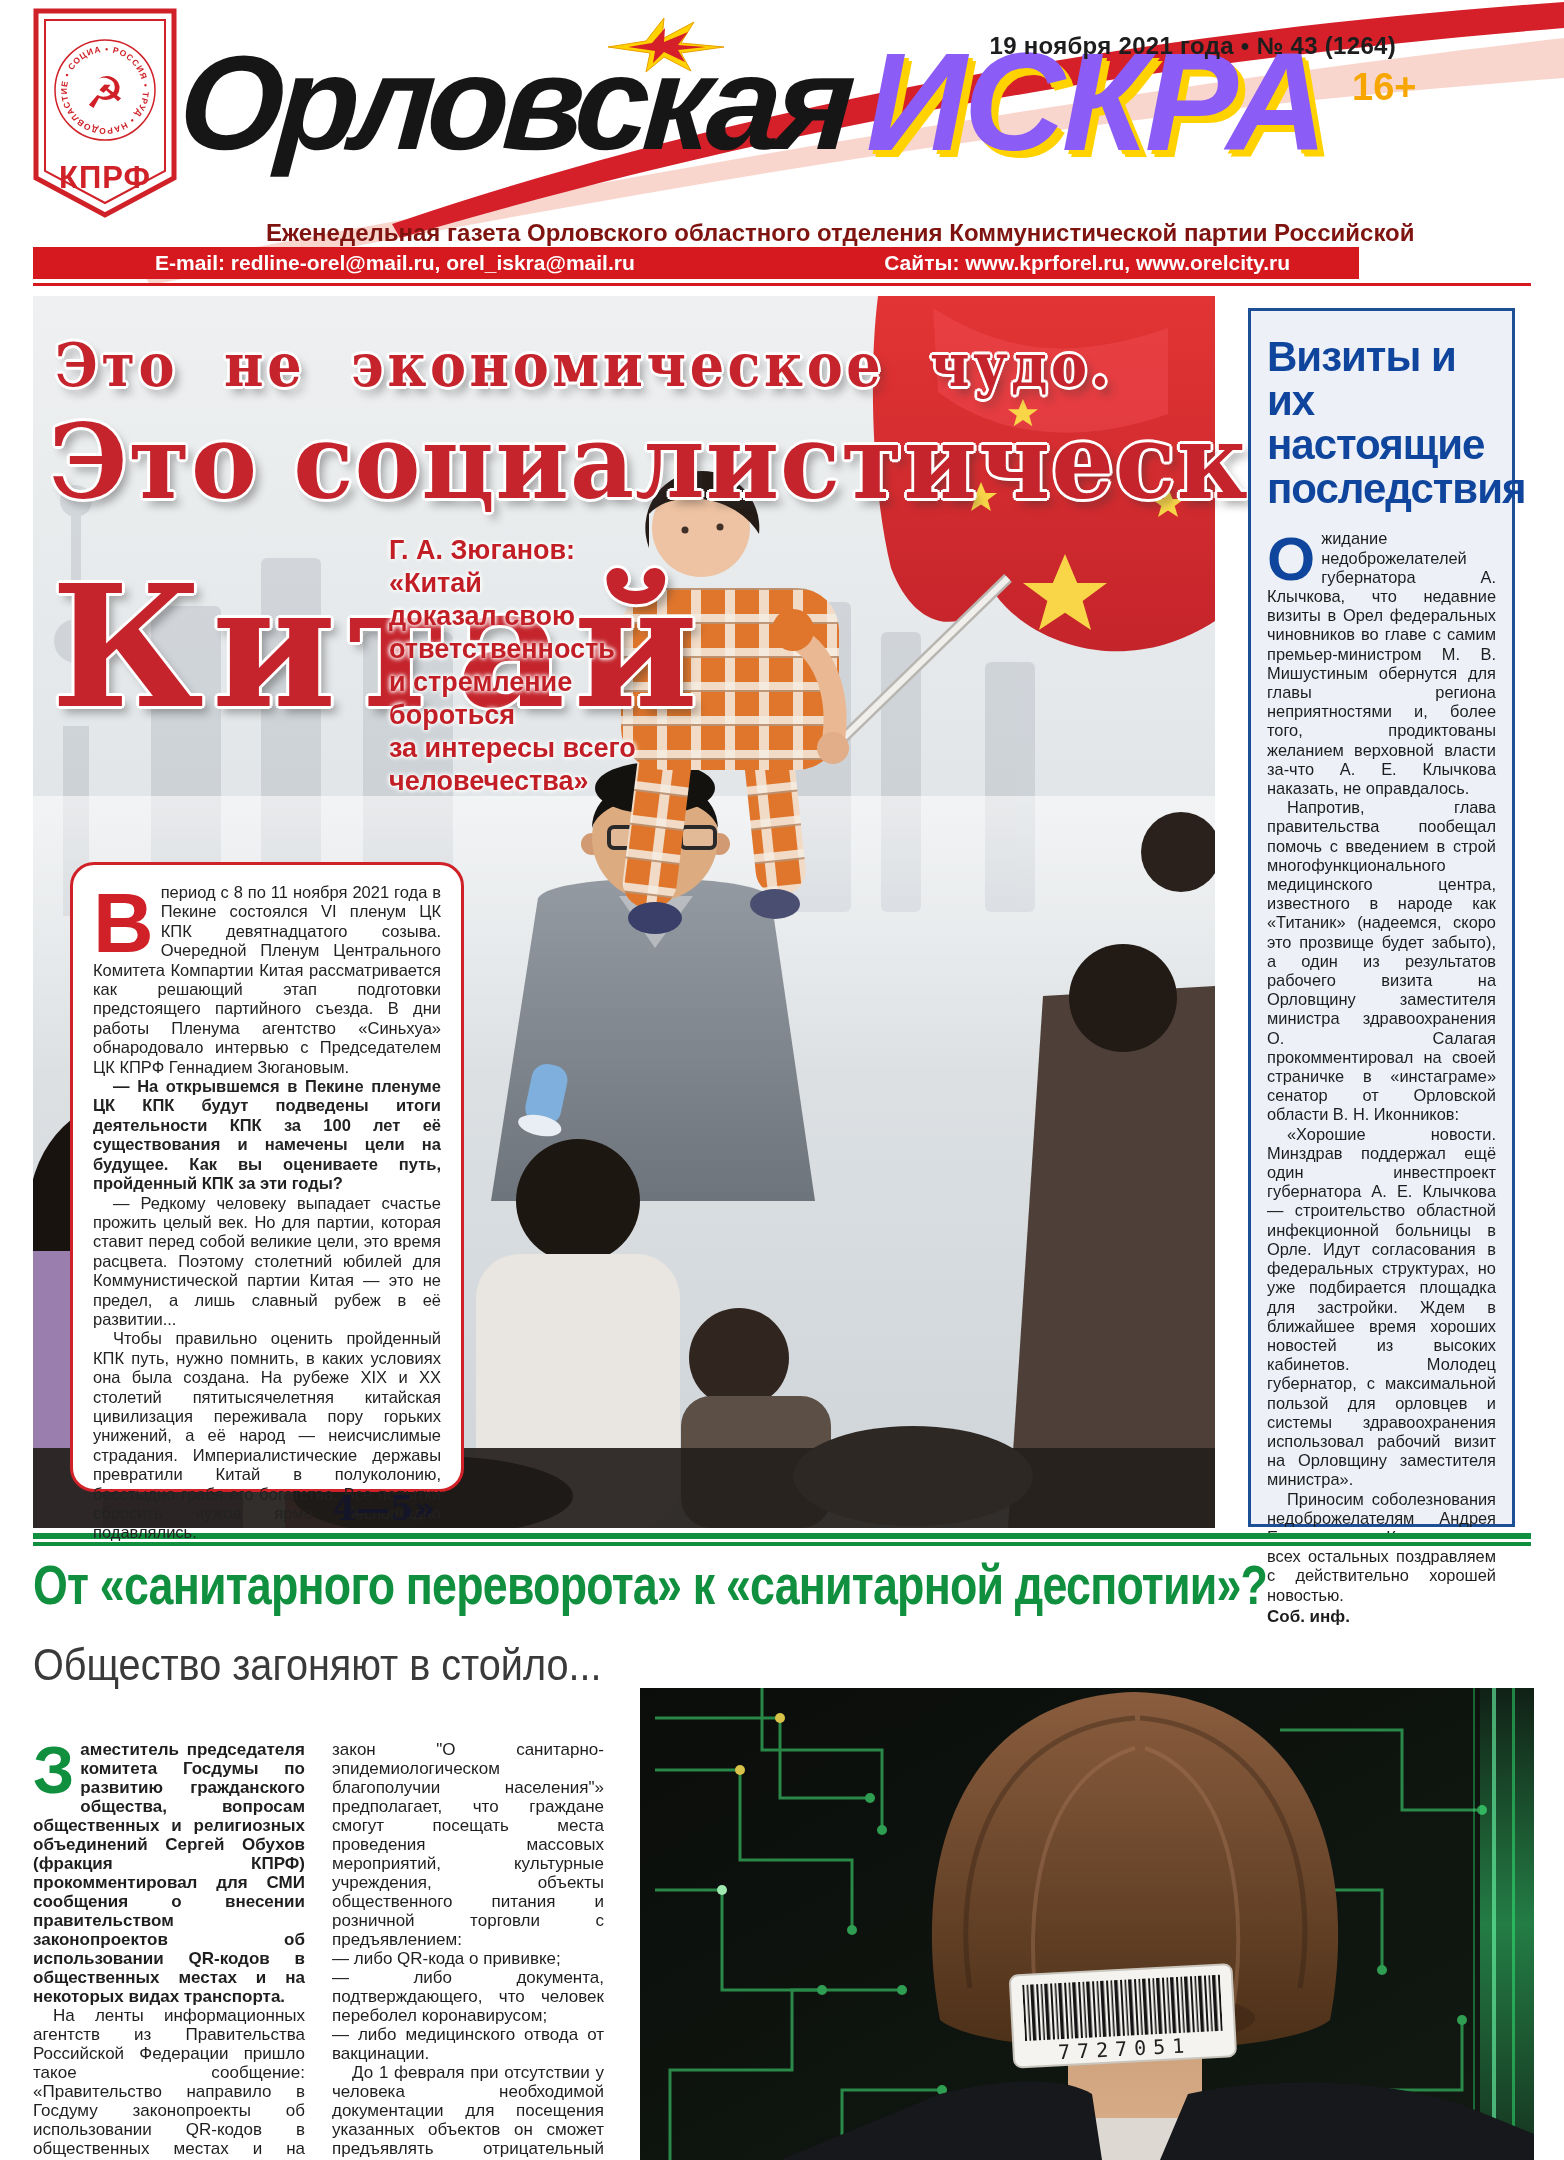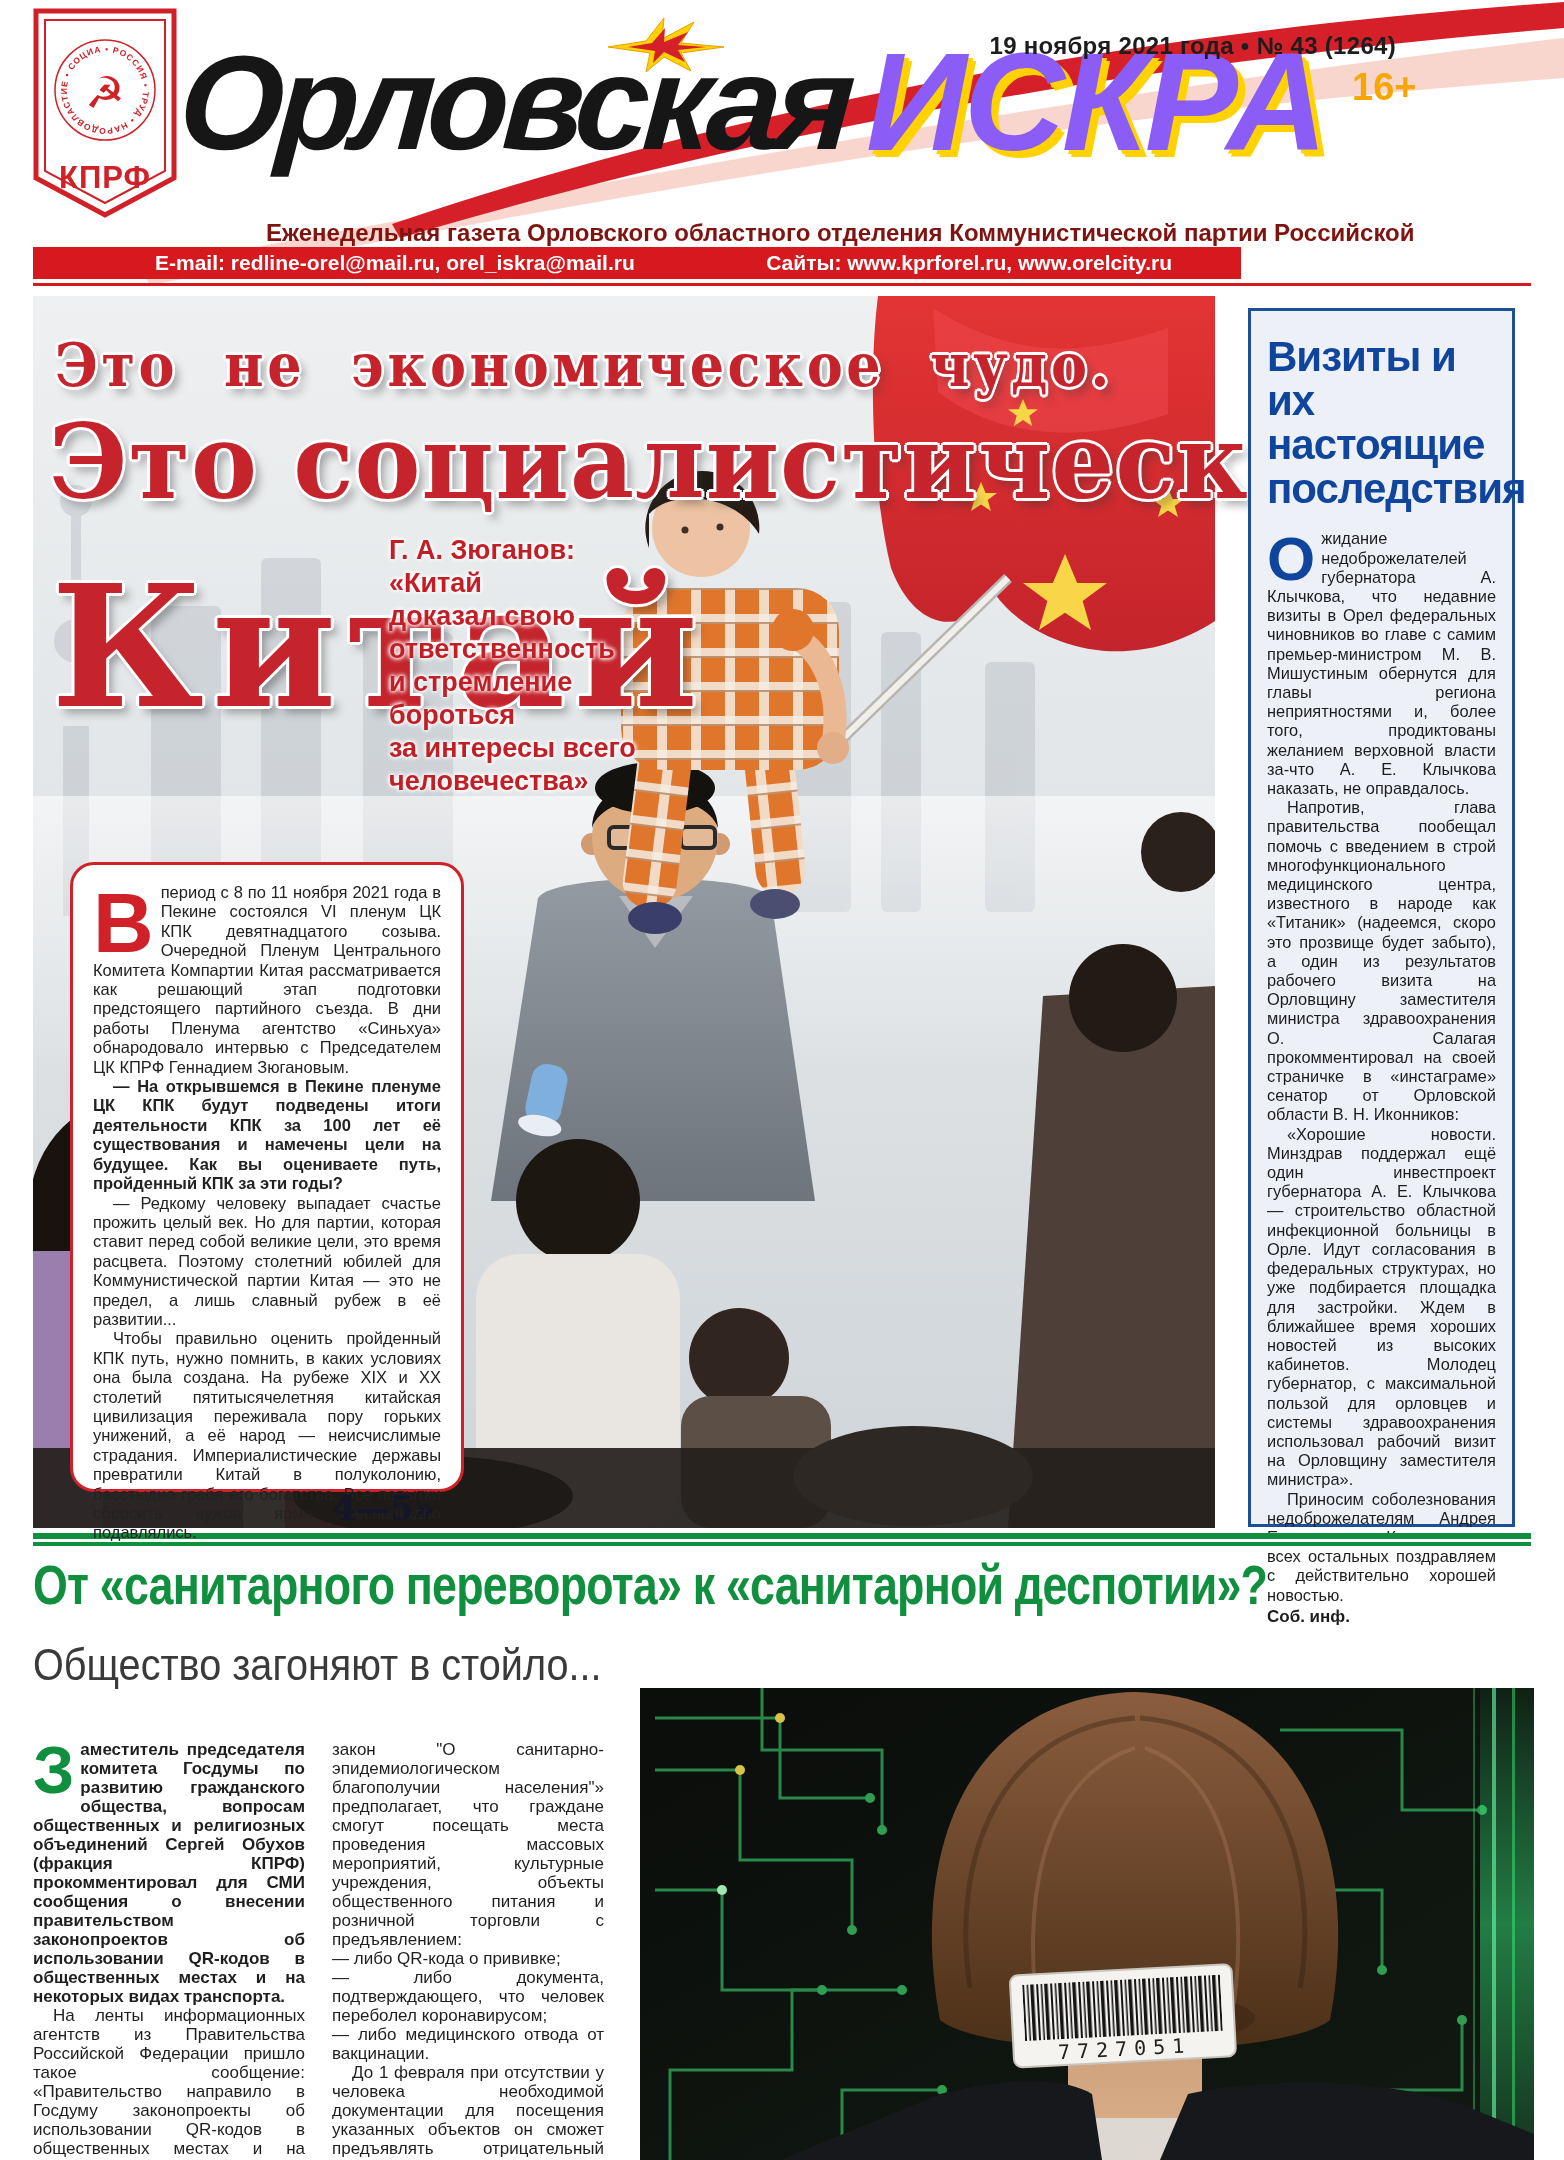--- a/index.html
+++ b/index.html
@@ -14,21 +14,21 @@
   .title-black{position:absolute;left:180px;top:36px;font-size:134px;line-height:1;
                font-weight:bold;font-style:italic;color:#161616;letter-spacing:-6px;
                transform:skewX(-4deg);z-index:2;}
   .title-red{position:absolute;left:866px;top:32px;font-size:140px;line-height:1;
              font-weight:bold;font-style:italic;color:#8b5cf6;letter-spacing:-3px;
              text-shadow:4px 4px 0 #ffd200,7px 7px 0 #ffd200;z-index:3;}
   .age-badge{position:absolute;left:1352px;top:66px;font-size:38px;font-weight:bold;
              color:#f7a600;z-index:4;}
   .subtitle{position:absolute;left:266px;top:219px;width:1280px;font-size:24px;
             font-weight:bold;color:#7e1310;z-index:4;}
-  .contact-bar{position:absolute;left:33px;top:247px;width:1208px;height:32px;
+  .contact-bar{position:absolute;left:33px;top:247px;width:1326px;height:32px;
                background:#d6181f;color:#fff;font-size:21px;font-weight:bold;
                line-height:32px;display:flex;justify-content:space-between;
                padding:0;z-index:4;box-sizing:border-box;}
   .contact-bar .em{margin-left:122px;} .contact-bar .st{margin-right:69px;text-align:right;}
   .thin-red{position:absolute;left:33px;top:283px;width:1498px;height:3px;background:#d6181f;z-index:4;}
   
   .photo-main{position:absolute;left:33px;top:296px;width:1354px;height:1232px;overflow:hidden;z-index:2;}
   .outline{text-shadow:-3px 0 0 #fff,3px 0 0 #fff,0 -3px 0 #fff,0 3px 0 #fff,
            -2px -2px 0 #fff,2px 2px 0 #fff,-2px 2px 0 #fff,2px -2px 0 #fff,
            6px 7px 9px rgba(50,50,50,.4);}

